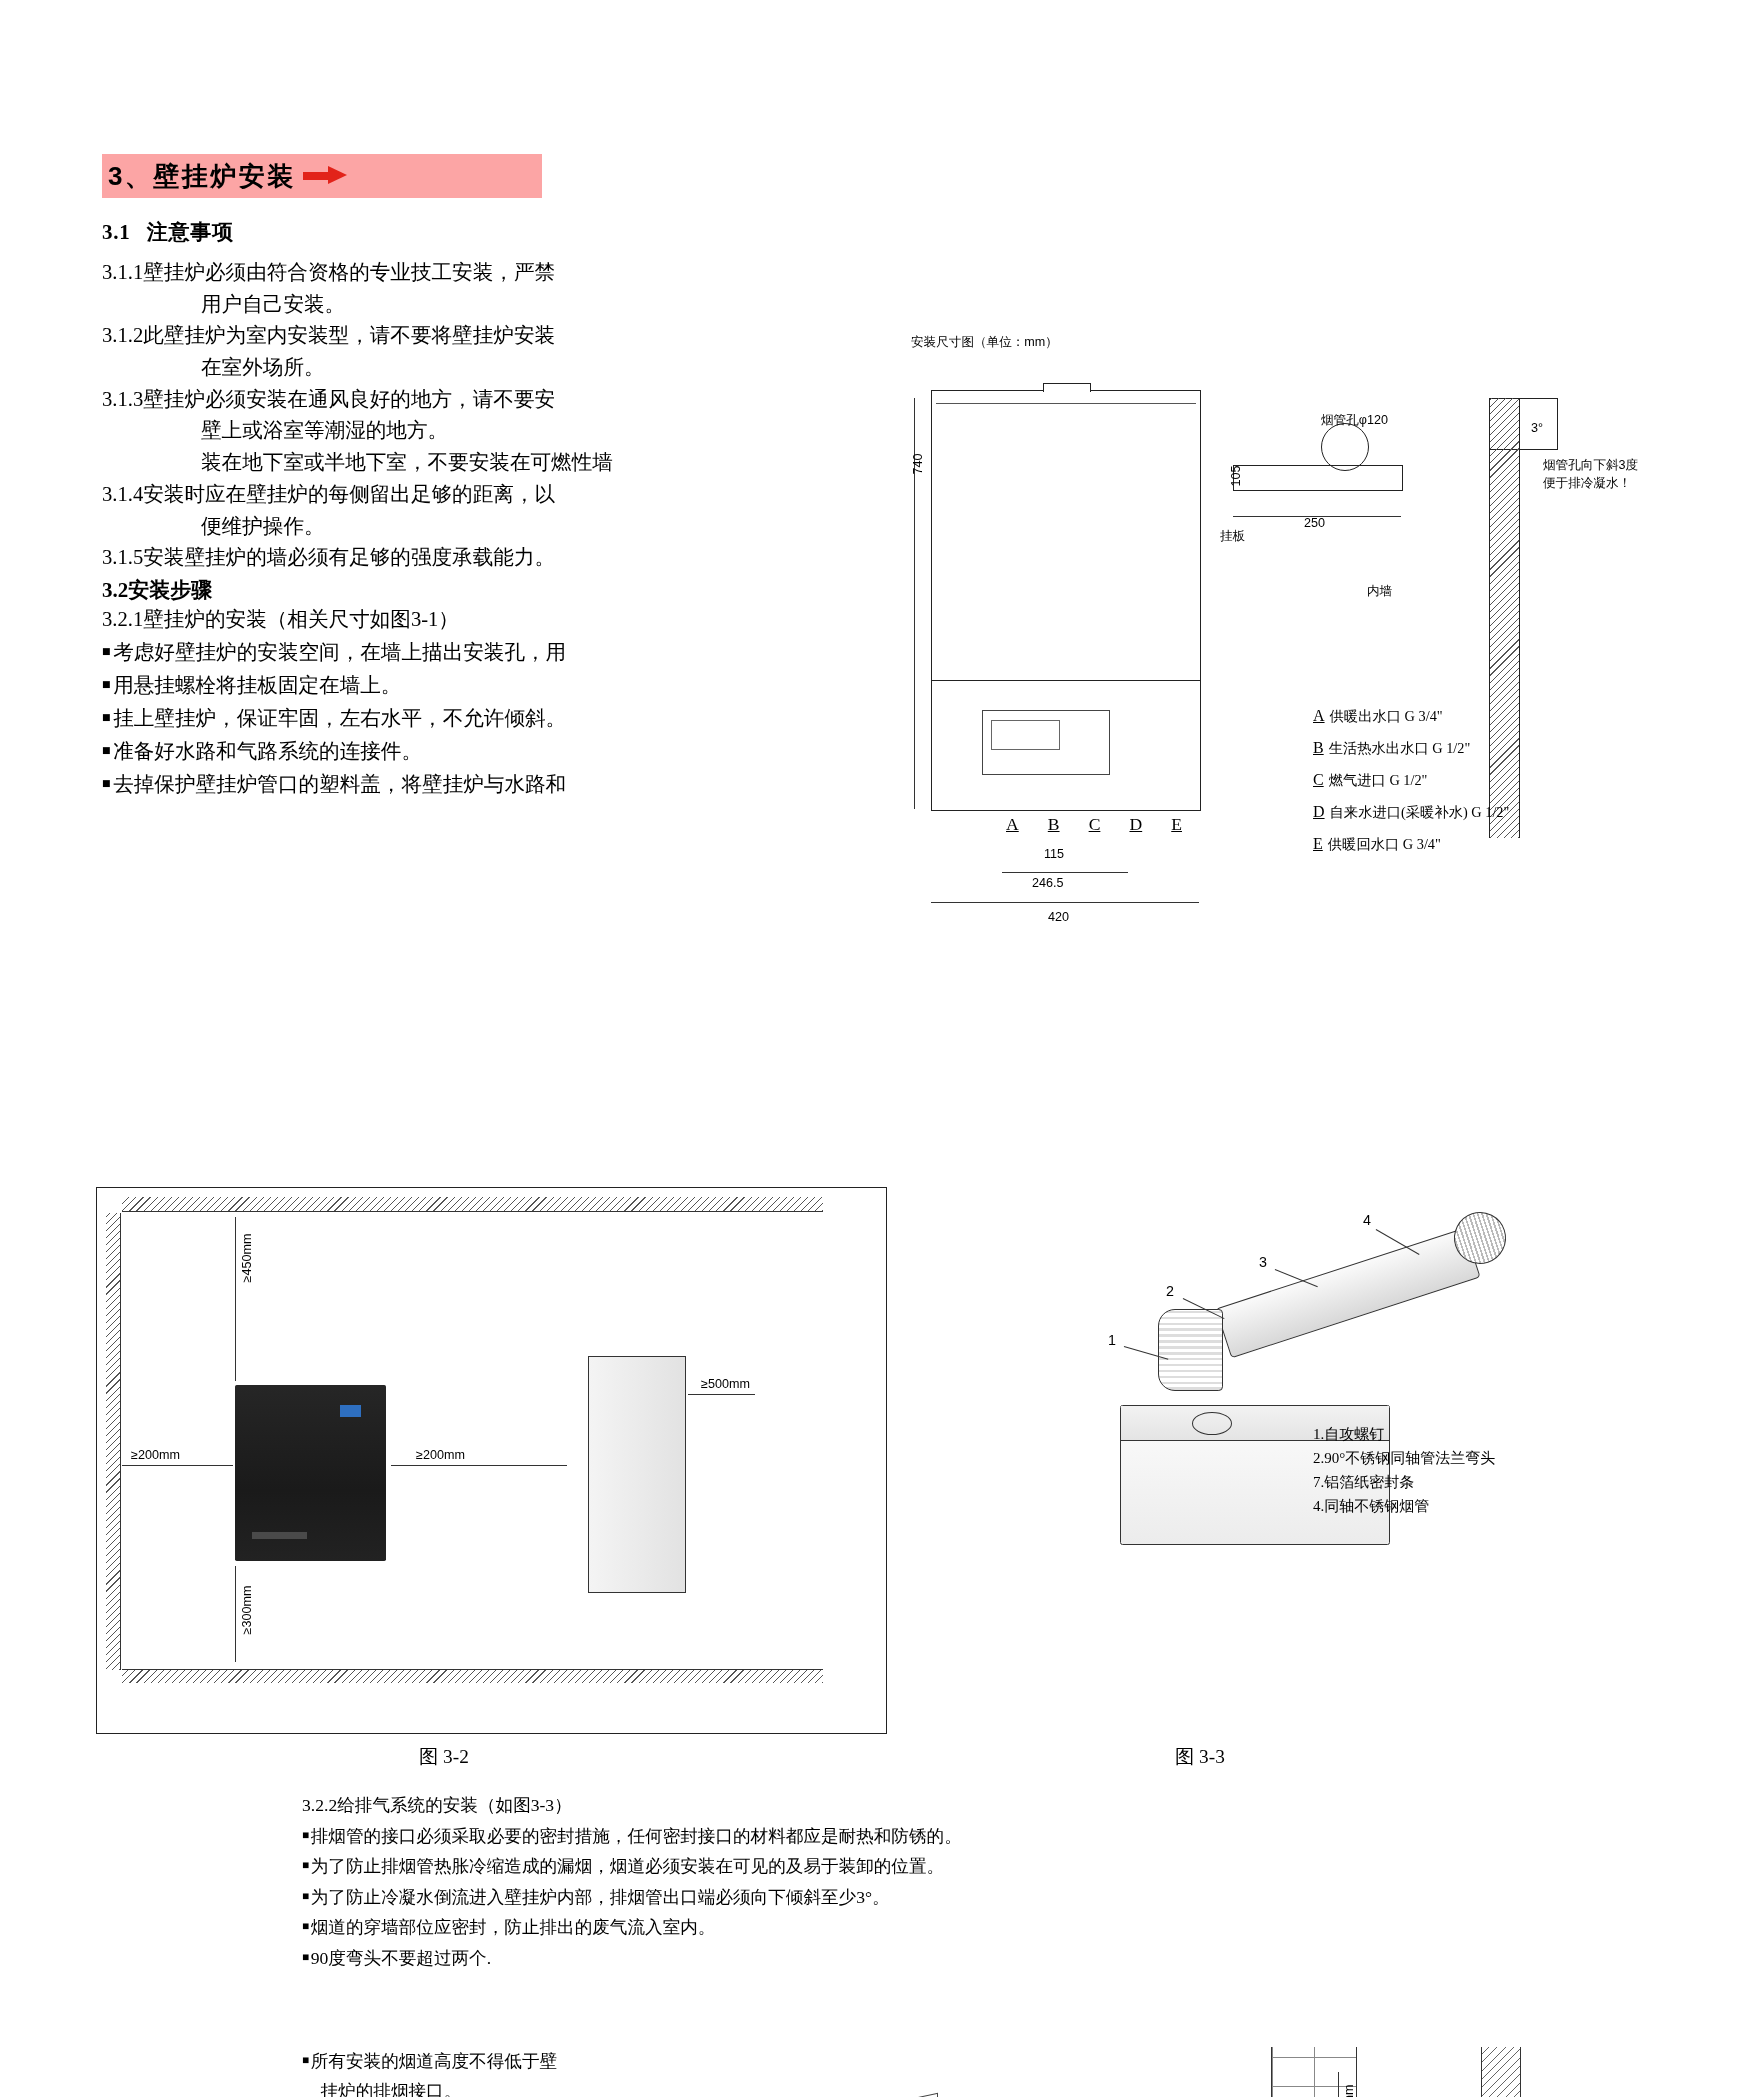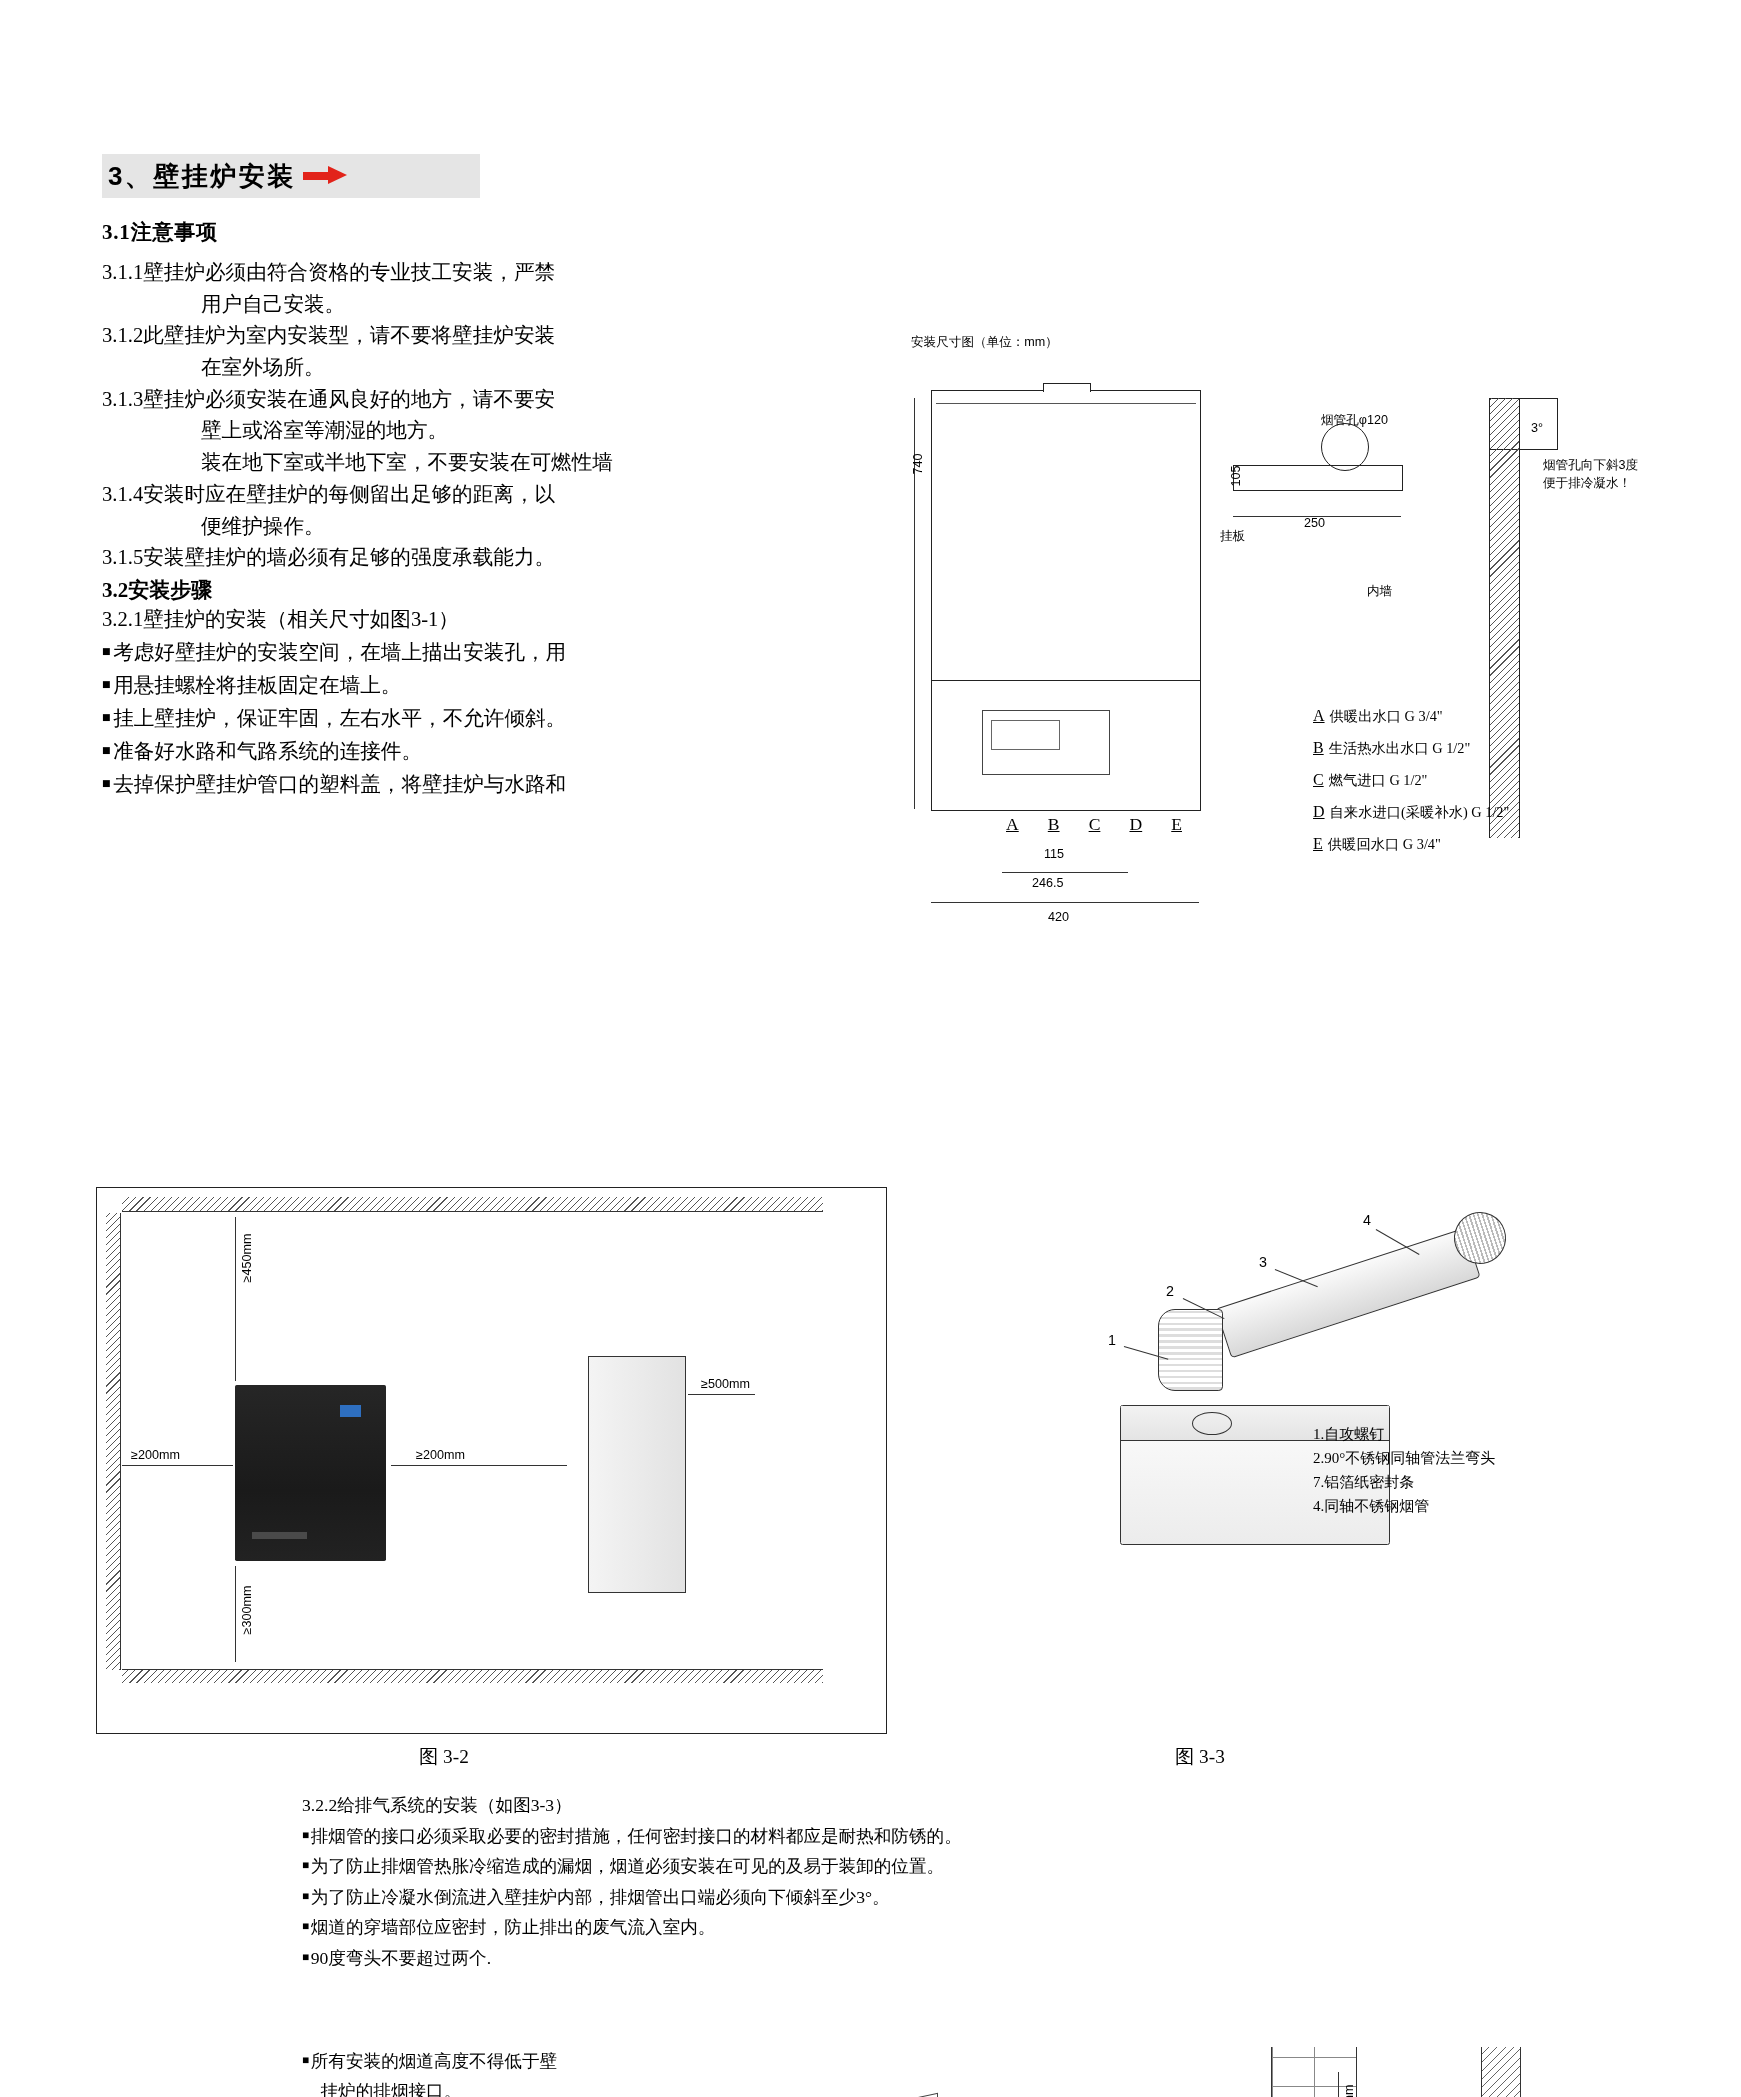--- a/index.html
+++ b/index.html
@@ -17,23 +17,23 @@
     height: 2883px;
     background: #fff;
     overflow: hidden;
   }
 
   
   .section-title-wrap {
     position: absolute;
     left: 102px;
     top: 154px;
-    width: 378px;
+    width: 440px;
     height: 44px;
-    background: #e5e5e5;
+    background: #fca5a5;
     display: flex;
     align-items: center;
     padding-left: 5.9px;
     box-sizing: border-box;
   }
   .section-title {
     font-family: "Liberation Sans", "DejaVu Sans", sans-serif;
     font-weight: bold;
     font-size: 26px;
     letter-spacing: 2.5px;
@@ -68,21 +68,21 @@
     top: 218px;
     width: 768px;
   }
   .h3 {
     font-size: 21px;
     font-weight: bold;
     letter-spacing: 0.8px;
     margin: 0 0 11px 0;
     font-family: "Liberation Serif", serif;
   }
-  .h3 .num { }
+  .h3 .num { margin-right: 16px; }
   .para {
     font-size: 20.6px;
     line-height: 30px;
     margin: 0 0 1.7px 0;
     text-align: justify;
   }
   .hang {
     padding-left: 49px;
     text-indent: -49px;
   }

